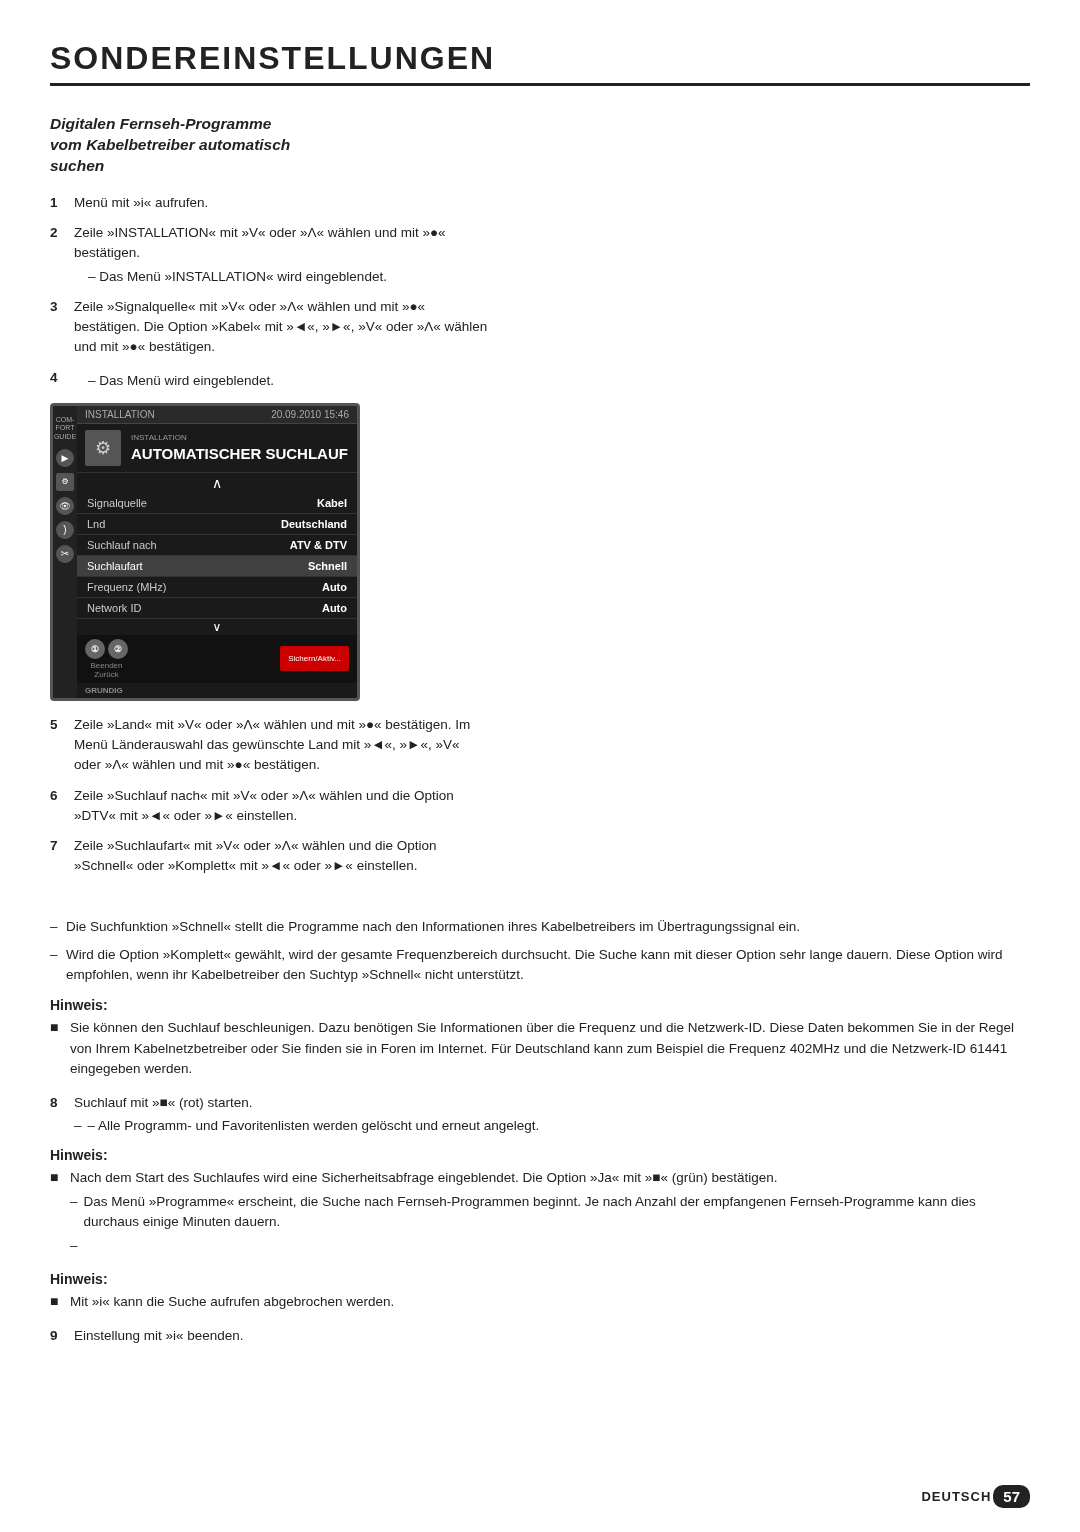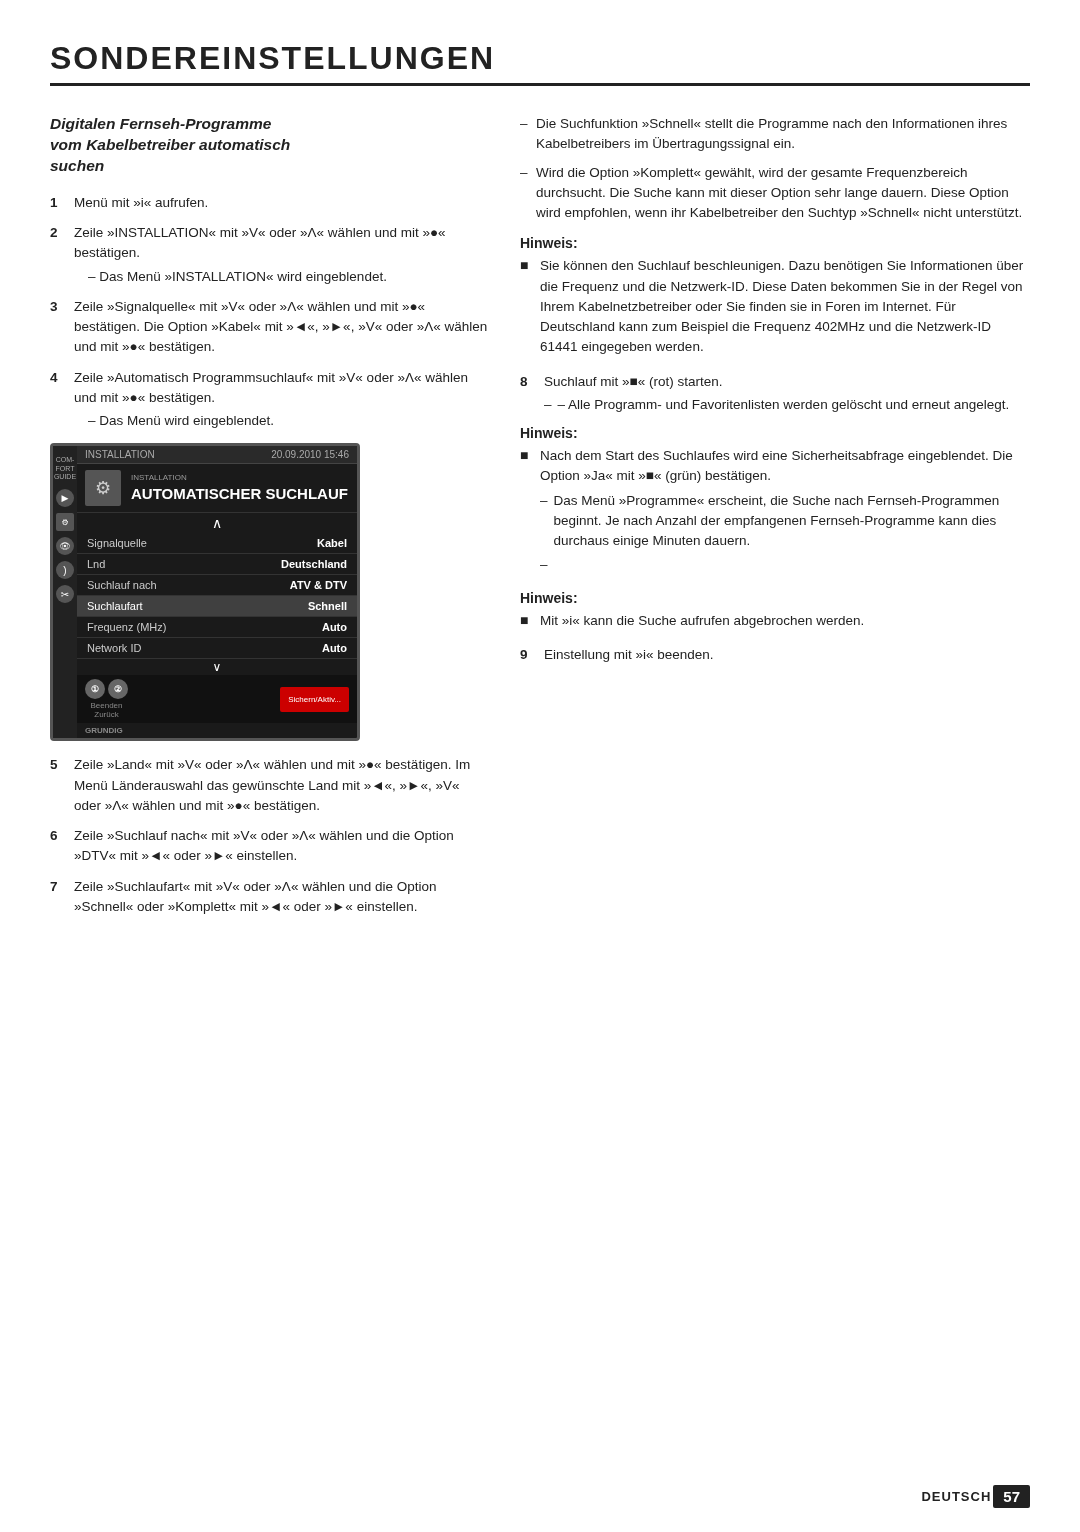--- a/index.html
+++ b/index.html
@@ -22,20 +22,21 @@
       border-bottom: 3px solid #222;
       padding-bottom: 6px;
       margin-bottom: 28px;
     }
 
     
     .content-columns {
       display: flex;
       gap: 30px;
       align-items: flex-start;
+      flex-direction: column;
     }
 
     .col-left {
       flex: 0 0 440px;
       max-width: 440px;
     }
 
     .col-right {
       flex: 1;
     }
@@ -306,21 +307,21 @@
       letter-spacing: 1px;
       text-transform: uppercase;
     }
 
     .footer-num {
       background: #222;
       color: #fff;
       font-weight: 900;
       font-size: 15px;
       padding: 3px 10px;
-      border-radius: 2px;
+      border-radius: 10px;
     }
 
     .tv-sidebar {
       position: absolute;
       left: 0;
       top: 0;
       bottom: 0;
       width: 24px;
       background: #222;
       display: flex;
@@ -384,21 +385,20 @@
           </div>
         </div>
       </li>
       <li>
         <span class="step-num">3</span>
         <span class="step-content">Zeile »Signalquelle« mit »V« oder »Ʌ« wählen und mit »●« bestätigen. Die Option »Kabel« mit »◄«, »►«, »V« oder »Ʌ« wählen und mit »●« bestätigen.</span>
       </li>
       <li>
         <span class="step-num">4</span>
         <div class="step-content">
-          <span>Zeile »Automatisch Programmsuchlauf« mit »V« oder »Ʌ« wählen und mit »●« bestätigen.</span>
           <div class="sub-item">
             <span class="sub-dash"></span>
             <span>– Das Menü wird eingeblendet.</span>
           </div>
         </div>
       </li>
     </ol>
 
     <div class="tv-mockup">
       <div class="tv-sidebar">

